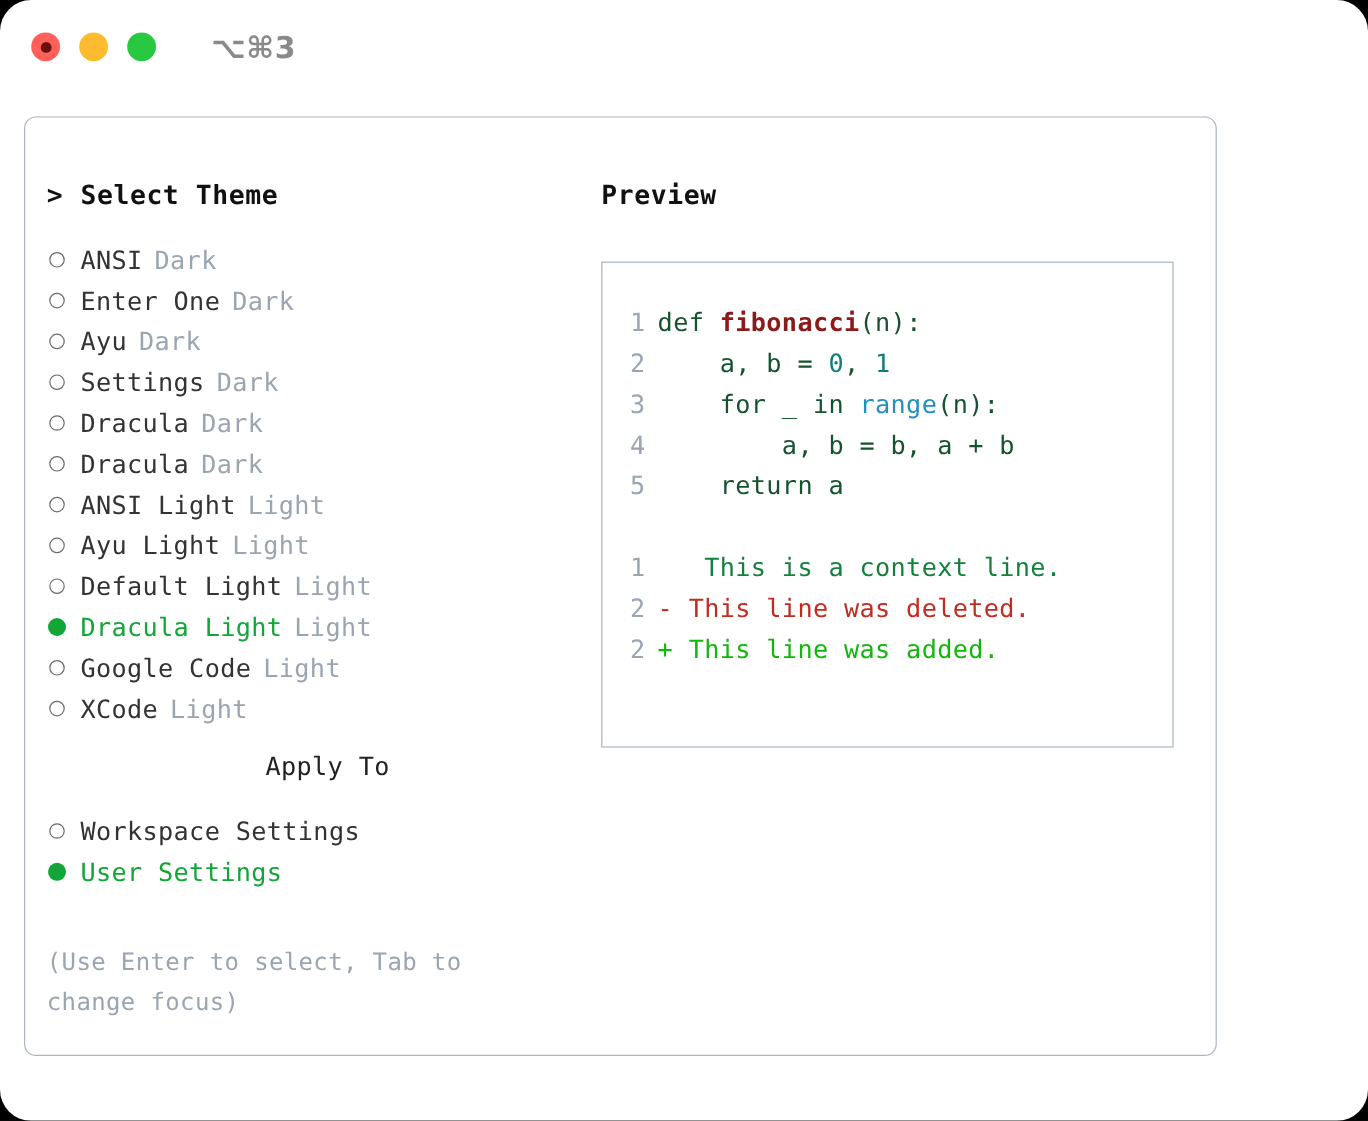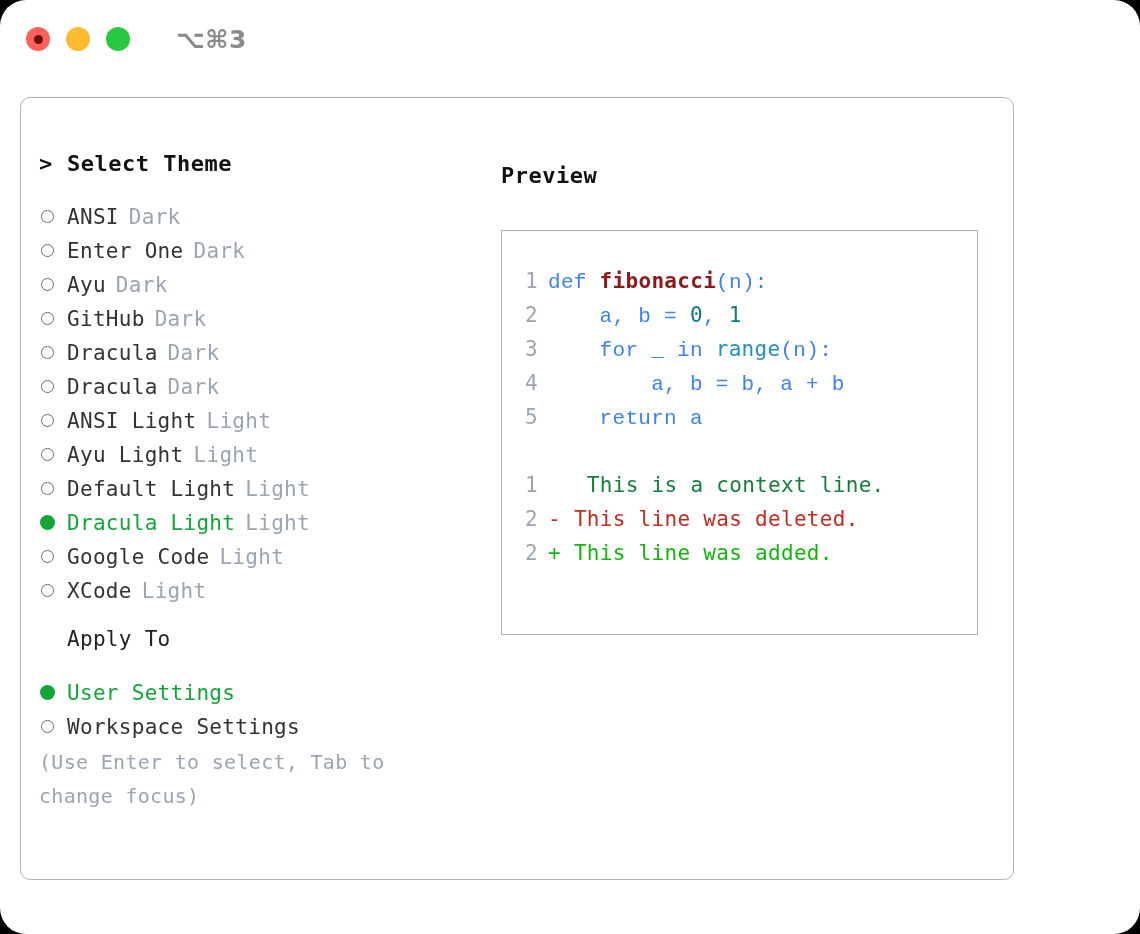--- a/index.html
+++ b/index.html
@@ -151,36 +151,37 @@
     white-space: pre;
   }
 
   .apply-block { margin-top: 34px; }
   .apply-title {
     height: 34px;
     font-size: 21px;
     color: #222222;
     padding-left: 28px;
     letter-spacing: 0.3px;
+    text-align: center;
   }
 
   .hint {
-    margin-top: 16px;
+    margin-top: 55px;
     font-size: 20px;
     line-height: 34px;
     color: #9aa5b1;
     width: 400px;
     letter-spacing: 0.3px;
   }
 
   
   .right-col {
     position: absolute;
     left: 480px;
-    top: 65px;
+    top: 53px;
     width: 495px;
   }
   .preview-title {
     font-size: 22px;
     font-weight: bold;
     color: #111111;
     letter-spacing: 0.5px;
     height: 34px;
   }
   .preview-box {
@@ -199,21 +200,21 @@
     white-space: pre;
     letter-spacing: 0.3px;
   }
   .ln {
     width: 36px;
     flex: 0 0 36px;
     text-align: right;
     color: #9aa5b1;
     margin-right: 10px;
   }
-  .code-text { color: #3b82f6; font-family: Liberation Mono, monospace; }
+  .code-text { color: #14532d; }
   .tok-fn    { color: #8B1A1A; font-weight: bold; }
   .tok-num   { color: #0E7C7B; }
   .tok-call  { color: #1F8FC4; text-align: center; }
   .tok-ctx   { color: #15803d; }
   .tok-del   { color: #C22B20; }
   .tok-add   { color: #11B80B; }
   .spacer-line { height: 34px; }
 </style>
 </head>
 <body>
@@ -260,21 +261,21 @@
               <span class="marker">
                 <span class="bullet-empty"></span>
               </span>
               <span class="opt-label">Ayu</span>
               <span class="opt-variant">Dark</span>
             </div>
             <div class="opt-row">
               <span class="marker">
                 <span class="bullet-empty"></span>
               </span>
-              <span class="opt-label">GitHub</span>
+              <span class="opt-label">Settings</span>
               <span class="opt-variant">Dark</span>
             </div>
             <div class="opt-row">
               <span class="marker">
                 <span class="bullet-empty"></span>
               </span>
               <span class="opt-label">Dracula</span>
               <span class="opt-variant">Dark</span>
             </div>
             <div class="opt-row">
@@ -324,31 +325,31 @@
                 <span class="bullet-empty"></span>
               </span>
               <span class="opt-label">XCode</span>
               <span class="opt-variant">Light</span>
             </div>
           </div>
 
         <div class="apply-block">
           <div class="apply-title">Apply To</div>
           <div id="apply-items">
+              <div class="opt-row">
+                <span class="marker">
+                  <span class="bullet-empty"></span>
+                </span>
+                <span class="opt-label">Workspace Settings</span>
+              </div>
               <div class="opt-row selected">
                 <span class="marker">
                   <span class="bullet-filled"></span>
                 </span>
                 <span class="opt-label">User Settings</span>
-              </div>
-              <div class="opt-row">
-                <span class="marker">
-                  <span class="bullet-empty"></span>
-                </span>
-                <span class="opt-label">Workspace Settings</span>
               </div>
             </div>
         </div>
 
         <div class="hint">(Use Enter to select, Tab to change focus)</div>
       </div>
 
       <div class="right-col">
         <div class="preview-title">Preview</div>
         <div class="preview-box">

